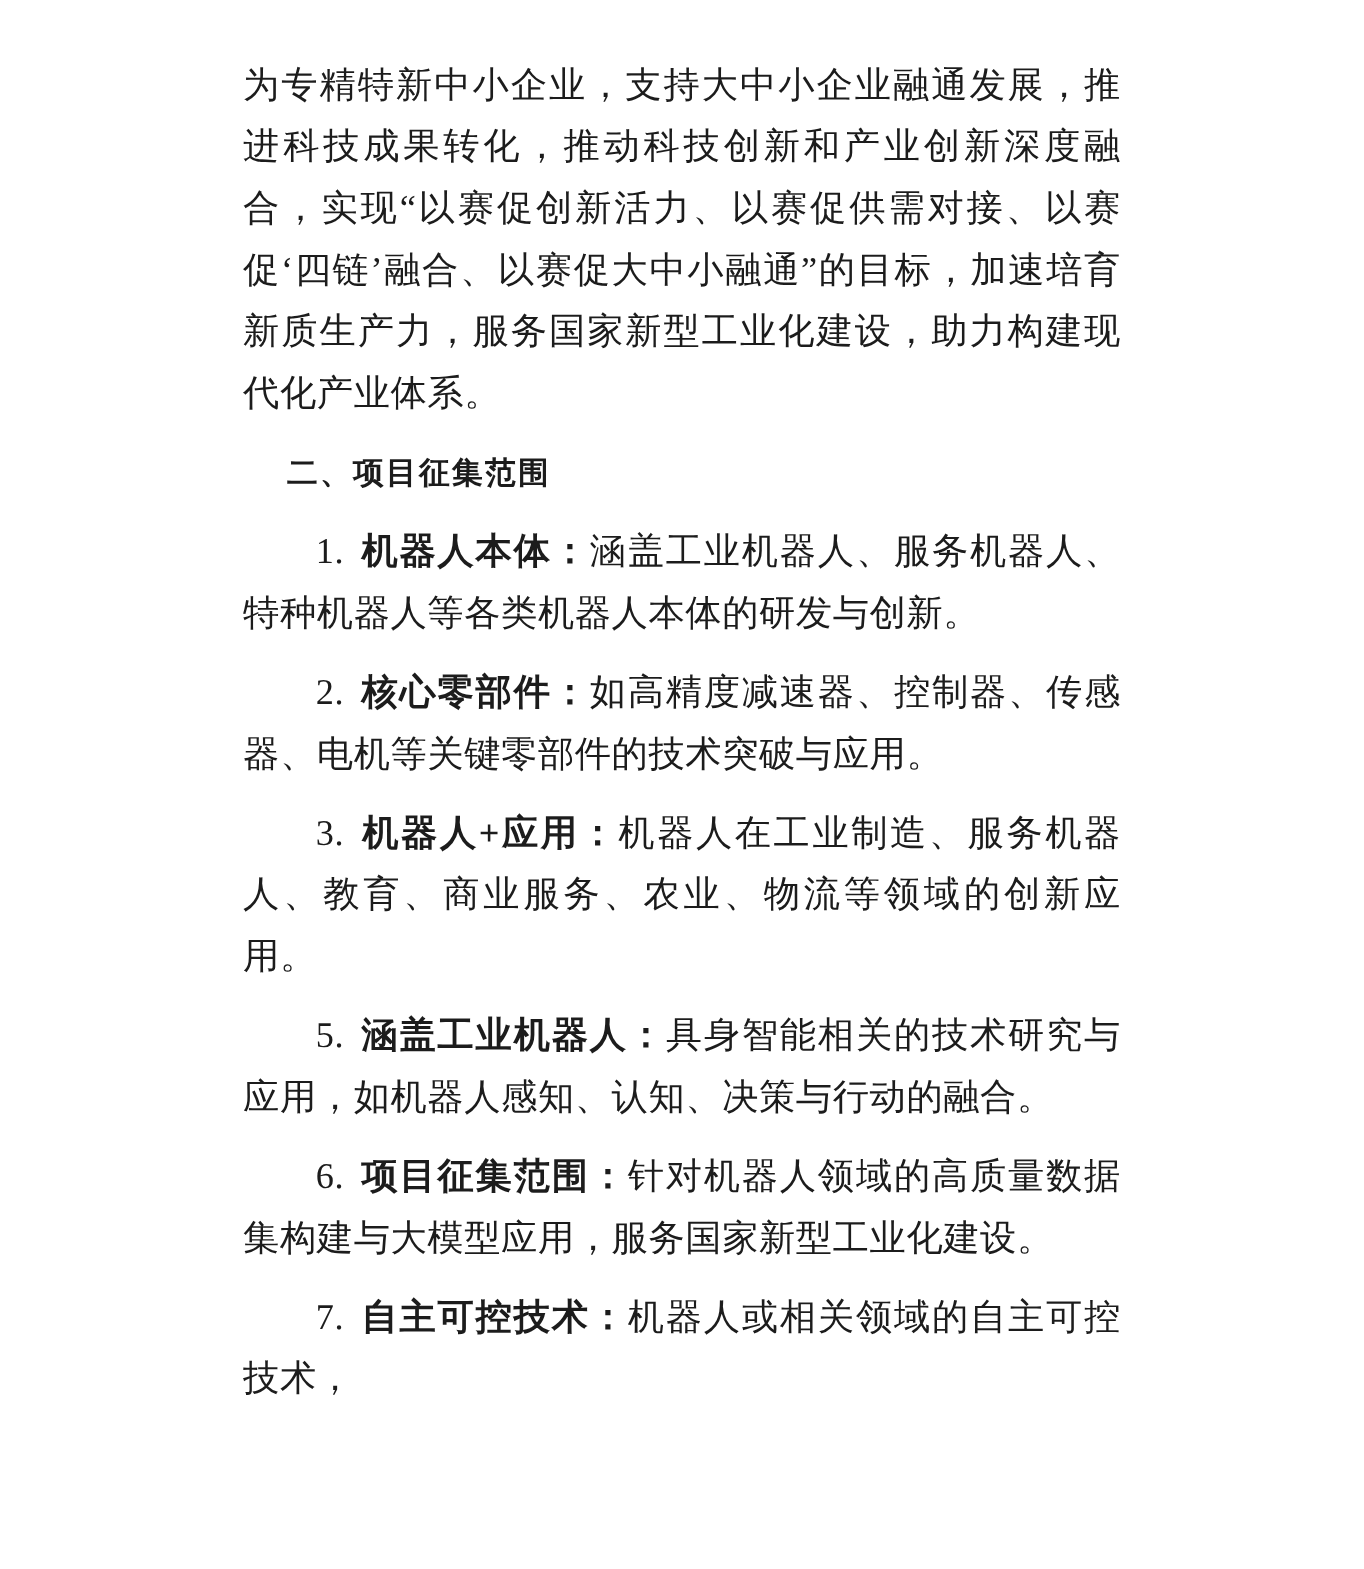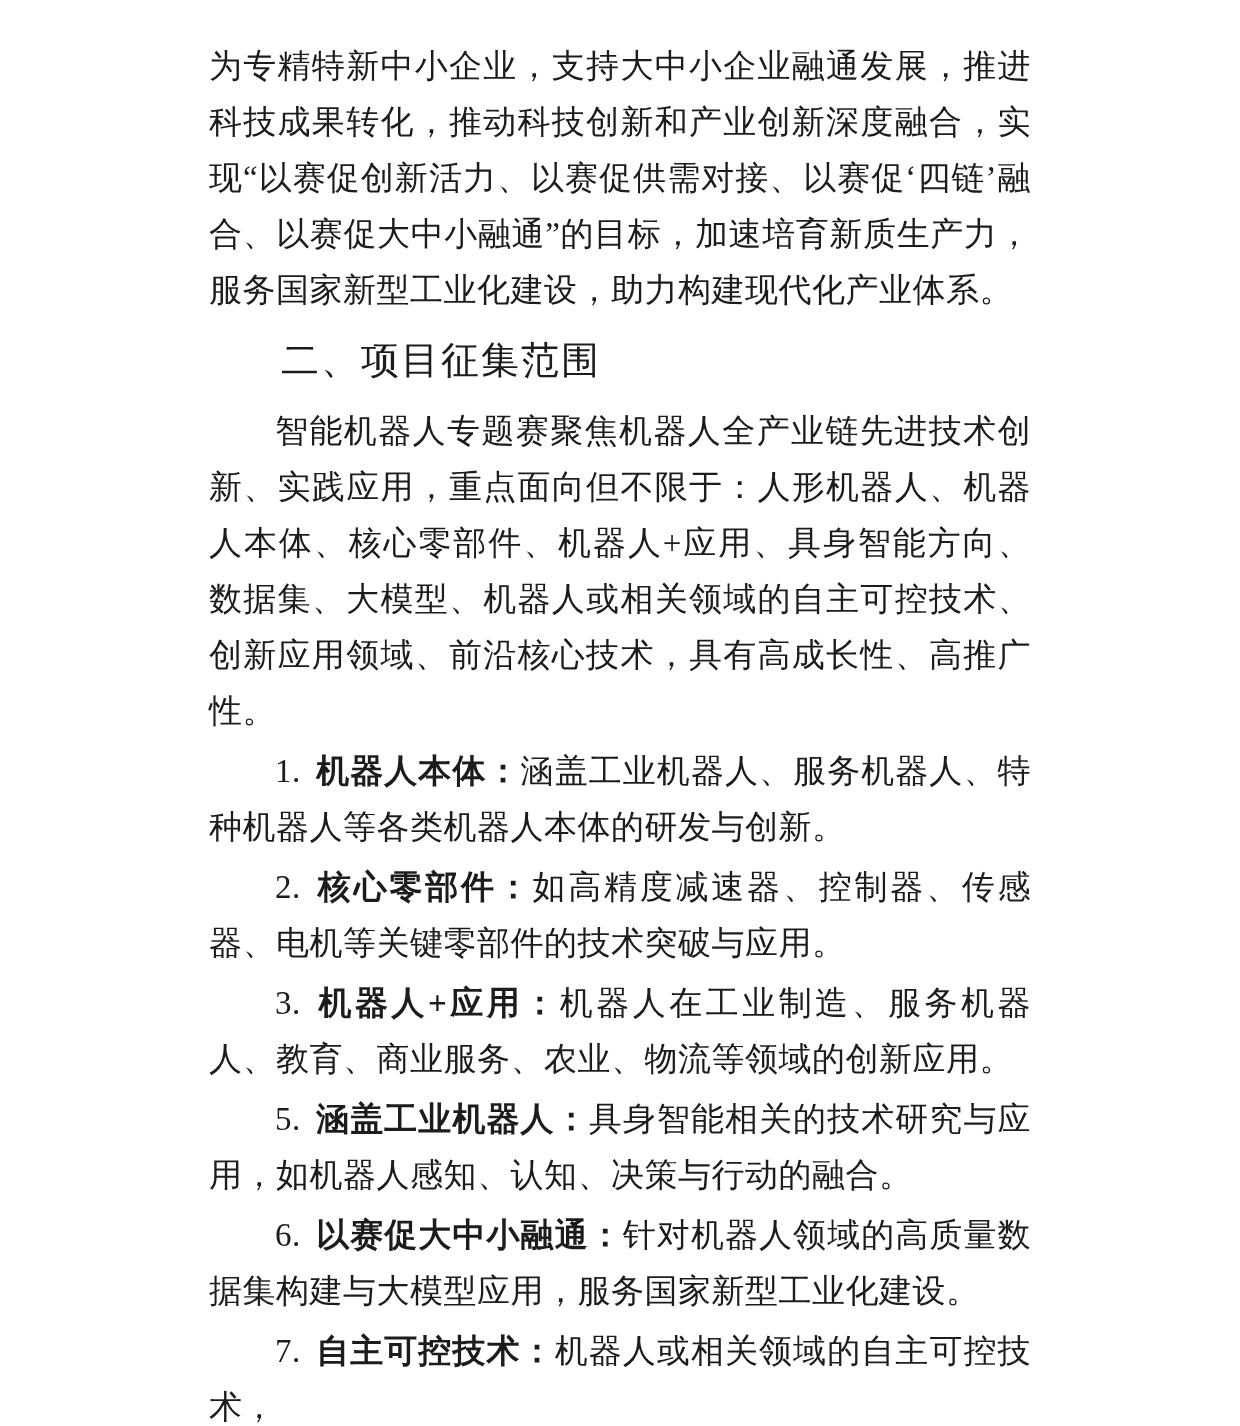--- a/index.html
+++ b/index.html
@@ -15,75 +15,74 @@
     color: #1c1c1c;
   }
   .page {
     box-sizing: border-box;
     width: 1240px;
     height: 1426px;
     padding: 34px 205px 0 205px;
     background: #ffffff;
   }
   .para {
-    margin: 4px;
+    margin: 16px;
     font-size: 33px;
     line-height: 56px;
     text-align: justify;
     text-justify: inter-ideograph;
     letter-spacing: 0.5px;
   }
   .indent {
     text-indent: 2em;
   }
   .heading {
     margin: 14px 0 15px 0;
-    font-size: 38px;
+    font-size: 28px;
     line-height: 56px;
-    font-weight: 400;
+    font-weight: 700;
     text-indent: 2em;
     letter-spacing: 2px;
     font-family: "Liberation Sans", "DejaVu Sans", sans-serif;
   }
   .item-num {
     margin-right: 0.45em;
   }
   .item-label {
     font-weight: 700;
   }
 </style>
 </head>
 <body>
 
 <div class="page">
 
   <p class="para">为专精特新中小企业，支持大中小企业融通发展，推进科技成果转化，推动科技创新和产业创新深度融合，实现“以赛促创新活力、以赛促供需对接、以赛促‘四链’融合、以赛促大中小融通”的目标，加速培育新质生产力，服务国家新型工业化建设，助力构建现代化产业体系。</p>
 
   <h2 class="heading">二、项目征集范围</h2>
 
-  <p class="para indent">智能机器人专题赛聚焦机器人全产业链先进技术创新、实践应用，重点面向但不限于：人形机器人、机器人本体、核心零部件、机器人+应用、具身智能方向、数据集、大模型、机器人或相关领域的自主可控技术、创新应用领域、前沿核心技术，具有高成长性、高推广性。</p>
 
   <p class="para indent">
     <span class="item-num">1.</span><span class="item-label">机器人本体：</span><span>涵盖工业机器人、服务机器人、特种机器人等各类机器人本体的研发与创新。</span>
   </p>
 
   <p class="para indent">
     <span class="item-num">2.</span><span class="item-label">核心零部件：</span><span>如高精度减速器、控制器、传感器、电机等关键零部件的技术突破与应用。</span>
   </p>
 
   <p class="para indent">
     <span class="item-num">3.</span><span class="item-label">机器人+应用：</span><span>机器人在工业制造、服务机器人、教育、商业服务、农业、物流等领域的创新应用。</span>
   </p>
 
 
   <p class="para indent">
     <span class="item-num">5.</span><span class="item-label">涵盖工业机器人：</span><span>具身智能相关的技术研究与应用，如机器人感知、认知、决策与行动的融合。</span>
   </p>
 
   <p class="para indent">
-    <span class="item-num">6.</span><span class="item-label">以赛促大中小融通：</span><span>针对机器人领域的高质量数据集构建与大模型应用，服务国家新型工业化建设。</span>
+    <span class="item-num">6.</span><span class="item-label">项目征集范围：</span><span>针对机器人领域的高质量数据集构建与大模型应用，服务国家新型工业化建设。</span>
   </p>
 
   <p class="para indent">
     <span class="item-num">7.</span><span class="item-label">自主可控技术：</span><span>机器人或相关领域的自主可控技术，</span>
   </p>
 
 </div>
 
 </body></html>

